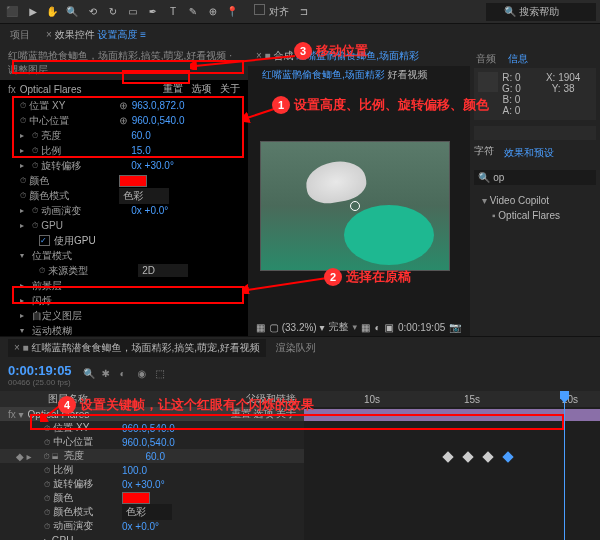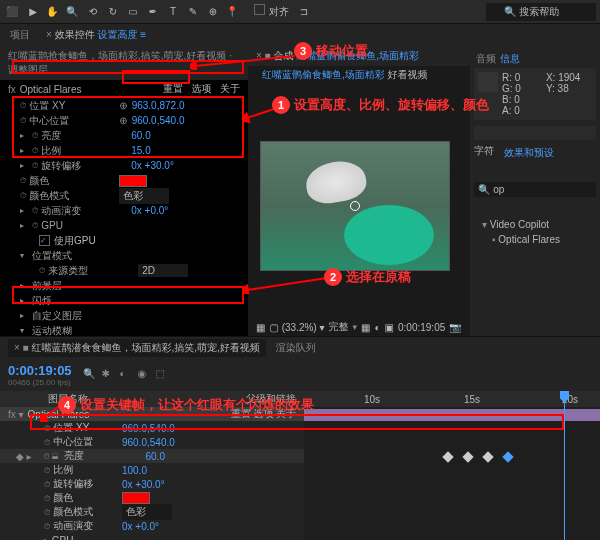--- a/index.html
+++ b/index.html
@@ -30,23 +30,23 @@
 .center-panel{flex:1;background:#1a1a1a;position:relative}
 .comp-tab{padding:3px 8px;background:#232323;color:#888}
 .comp-tab .link{color:#4a9eff}
 .preview{position:absolute;left:12px;top:95px;width:190px;height:130px;background:#3a5a4a;border:1px solid #555}
 .preview-img{width:100%;height:100%;position:relative;overflow:hidden;background:linear-gradient(180deg,#5a7a6a 0%,#4a6a5a 50%,#2a8a6a 100%)}
 .bowl{position:absolute;bottom:5px;right:15px;width:90px;height:60px;background:#1eb891;border-radius:50%}
 .feathers{position:absolute;top:20px;left:45px;width:80px;height:50px}
 .feathers::before{content:"";position:absolute;width:60px;height:40px;background:radial-gradient(ellipse,#e8e8e8,#c8c8c8);border-radius:50% 50% 40% 40%;transform:rotate(-10deg)}
 .right-panel{width:130px;background:#232323;padding:4px}
 .info-panel{background:#2a2a2a;padding:4px;margin-bottom:6px}
-.info-row{display:flex;justify-content:flex-start;font-size:9px;color:#888}
+.info-row{display:flex;justify-content:center;font-size:9px;color:#888}
 .fx-preset-head{color:#4a9eff;padding:2px 4px}
-.fx-search{background:#1a1a1a;padding:2px 4px;margin:20px 0;color:#888}
+.fx-search{background:#1a1a1a;padding:2px 4px;margin:8px 0;color:#888}
 .fx-tree{padding:2px 8px;color:#888}
 .prev-controls{position:absolute;bottom:2px;left:8px;display:flex;gap:4px;align-items:center;color:#888;font-size:9px}
 .timeline-panel{height:220px;background:#232323;border-top:1px solid #111}
 .tl-tabs{height:22px;display:flex;align-items:center;padding:0 8px;gap:10px;background:#232323}
 .tl-tab{color:#888;cursor:pointer}
 .tl-tab.x{background:#1a1a1a;padding:2px 6px}
 .tl-head{display:flex;padding:4px 8px;background:#232323;align-items:center}
 .timecode{color:#4a9eff;font-size:13px;font-weight:bold}
 .tl-icons{display:flex;gap:4px;margin-left:12px}
 .tl-icon{width:14px;height:14px;color:#888}
@@ -212,21 +212,21 @@
       <span>完整</span> ▾
       <span>▦</span>
       <span>◐</span>
       <span>▣</span>
       <span>0:00:19:05</span>
       <span>📷</span>
     </div>
   </div>
 
   <div class="right-panel">
-    <div style="display:flex;padding:2px 0">
+    <div style="display:flex;gap:8px;padding:2px 0">
         <span class="tab">音频</span>
         <span class="tab act2">信息</span>
       </div>
     <div class="info-panel">
       <div style="display:flex;gap:4px">
         <div style="width:20px;height:20px;background:#333"></div>
         <div>
           <div class="info-row">
               <span>R: 0</span>
             </div>

